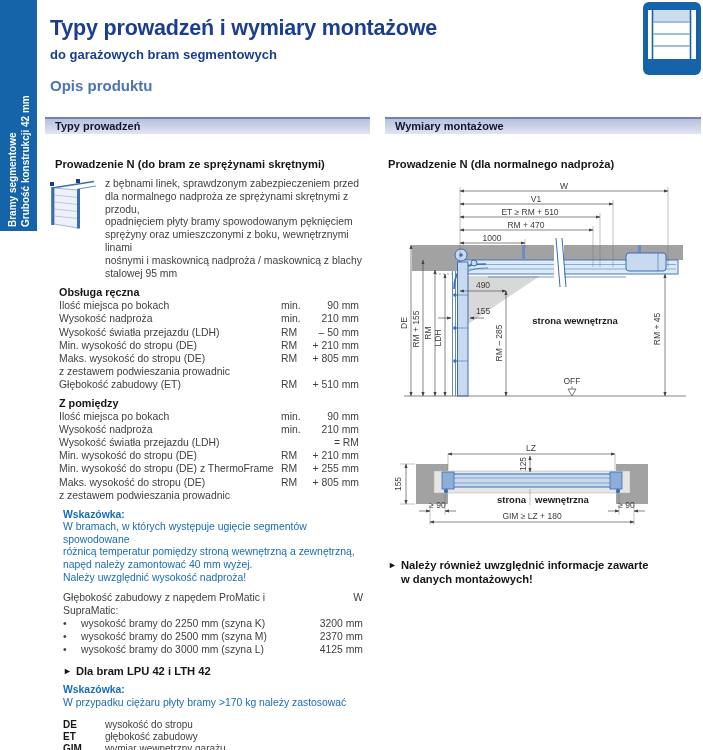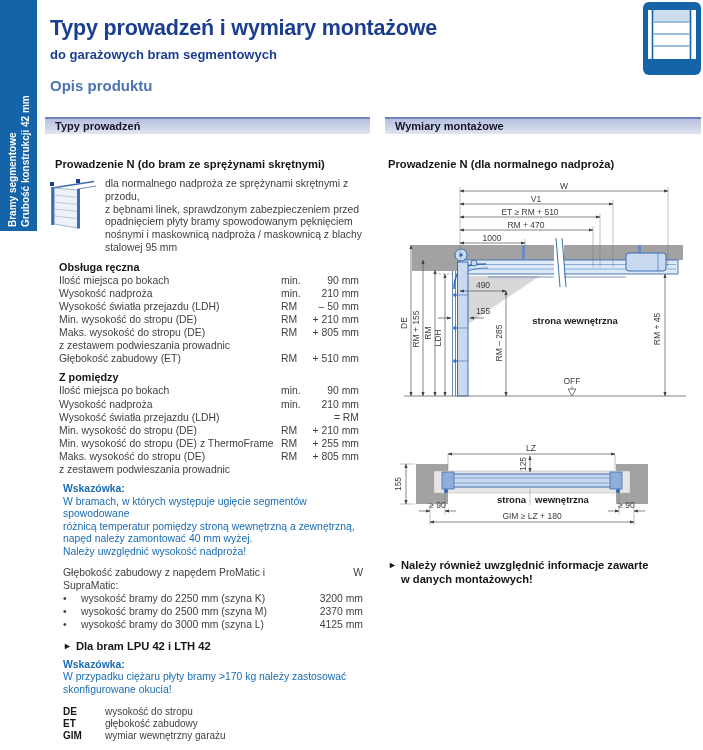--- a/index.html
+++ b/index.html
@@ -112,23 +112,24 @@
           <polygon points="6,10 30,12 30,50 6,46" fill="#eef2f8" stroke="#8aa5c8" stroke-width="0.8"></polygon>
           <line x1="6" y1="17" x2="30" y2="19.5" stroke="#b9c9de" stroke-width="1"></line>
           <line x1="6" y1="24" x2="30" y2="26.5" stroke="#b9c9de" stroke-width="1"></line>
           <line x1="6" y1="31" x2="30" y2="33.5" stroke="#b9c9de" stroke-width="1"></line>
           <line x1="6" y1="38" x2="30" y2="40.5" stroke="#b9c9de" stroke-width="1"></line>
           <rect x="3.2" y="9" width="3" height="38" fill="#3b6db2"></rect>
           <rect x="29" y="11" width="3" height="39.5" fill="#3b6db2"></rect>
         </svg>
       </div>
       <div class="desc">
+        <div>z bębnami linek, sprawdzonym zabezpieczeniem przed</div>
         <div>dla normalnego nadproża ze sprężynami skrętnymi z przodu,</div>
-        <div>z bębnami linek, sprawdzonym zabezpieczeniem przed</div>
         <div>opadnięciem płyty bramy spowodowanym pęknięciem</div>
+        <div>sprężyny oraz umieszczonymi z boku, wewnętrznymi linami</div>
         <div>nośnymi i maskownicą nadproża / maskownicą z blachy</div>
         <div>stalowej 95 mm</div>
       </div>
     </div>
 
     <div class="spec">
       <div class="tt">Obsługa ręczna</div>
       <div class="srow">
           <span class="sl">Ilość miejsca po bokach</span>
           <span class="sr">min.</span>
@@ -233,21 +234,20 @@
           <span class="in">wysokość bramy do 3000 mm (szyna L)</span>
           <span class="dv">4125 mm</span>
         </div>
     </div>
 
     <div class="lpu"><span class="mk">►</span><span>Dla bram LPU 42 i LTH 42</span></div>
 
     <div class="hint">
       <div class="tt">Wskazówka:</div>
       <div>W przypadku ciężaru płyty bramy &gt;170 kg należy zastosować</div>
-      <div>skonfigurowane okucia!</div>
     </div>
 
     <div class="legend">
       <div class="lrow">
           <span class="la">DE</span>
           <span class="ld">wysokość do stropu</span>
         </div>
       <div class="lrow">
           <span class="la">ET</span>
           <span class="ld">głębokość zabudowy</span>

